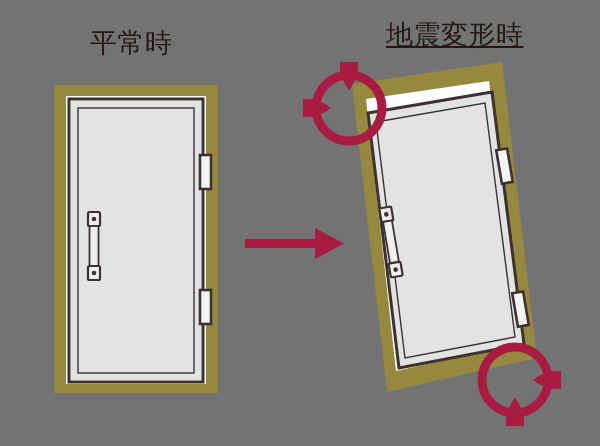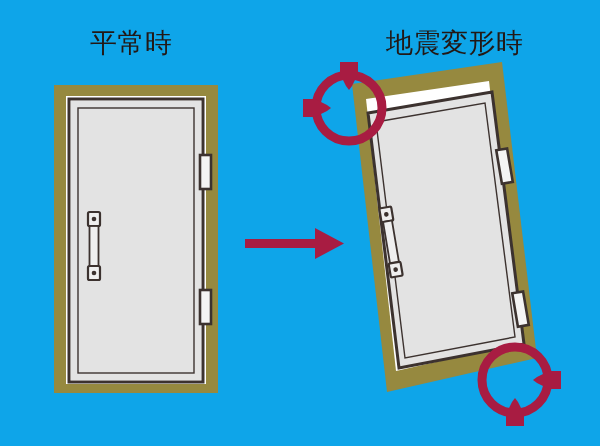--- a/index.html
+++ b/index.html
@@ -7,35 +7,35 @@
     padding: 0;
     background: #ffffff;
   }
   body {
     font-family: "Liberation Sans", sans-serif;
   }
   #stage {
     position: relative;
     width: 600px;
     height: 446px;
-    background: #0ea5e9;
+    background: #737373;
     overflow: hidden;
   }
   .label {
     position: absolute;
     font-size: 27px;
     line-height: 1;
     color: #231815;
     letter-spacing: 0.5px;
     white-space: nowrap;
     font-family: "DejaVu Sans", "Liberation Sans", sans-serif;
     font-weight: 400;
   }
   #label-normal { left: 90px; top: 29px; }
-  #label-quake  { left: 386px; top: 29px; }
+  #label-quake  { left: 386px; top: 21px; text-decoration: underline; }
   svg.art {
     position: absolute;
     left: 0;
     top: 0;
     width: 600px;
     height: 446px;
   }
 </style>
 </head>
 <body>

